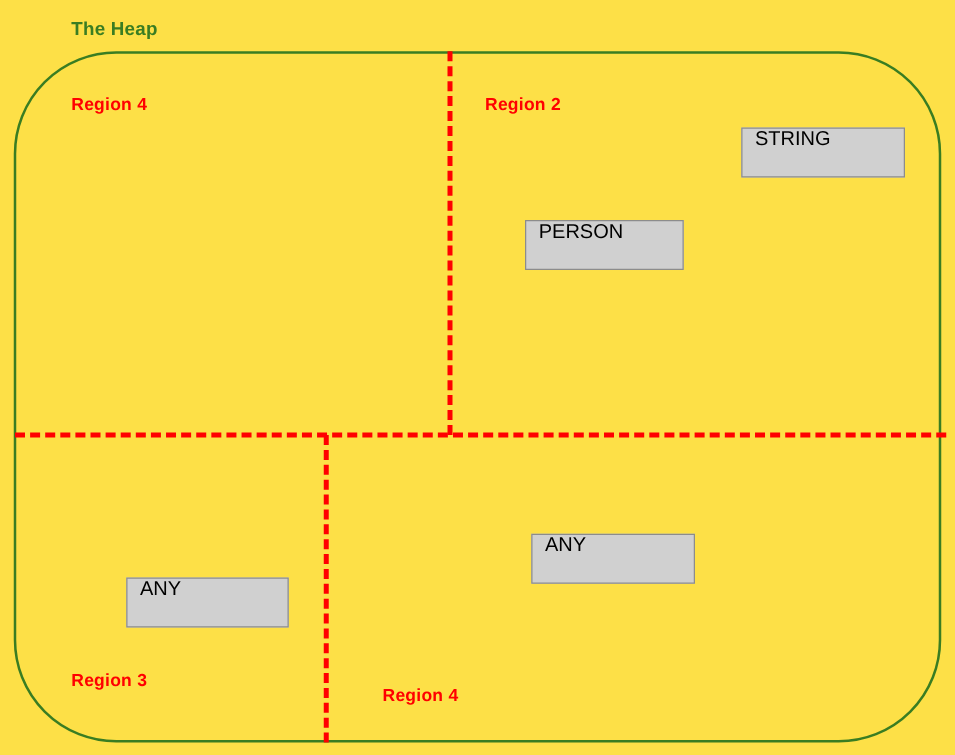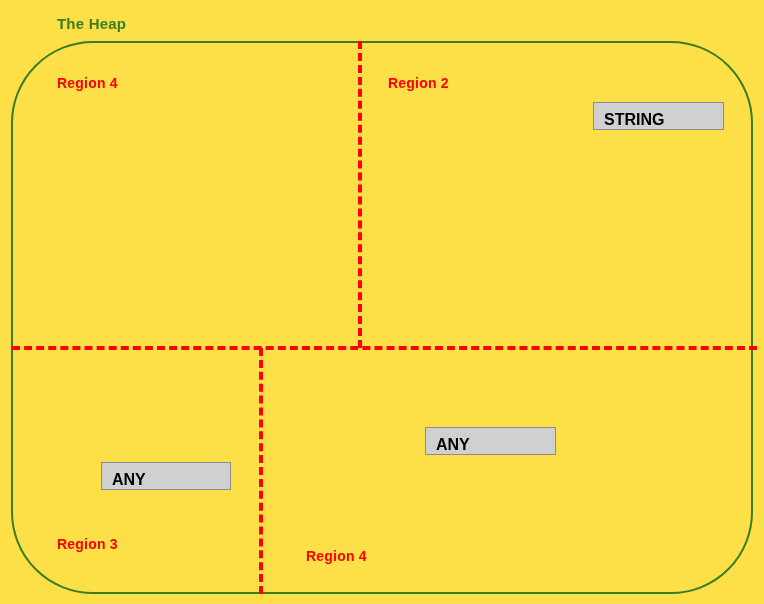--- a/index.html
+++ b/index.html
@@ -90,23 +90,22 @@
   #region-label-3 { left: 57px; top: 536px; }
   #region-label-4 { left: 306px; top: 536px; margin-top: 12px; }
 
   
   .object-box {
     position: absolute;
     box-sizing: border-box;
     background: #d0d0d0;
     border: 1px solid #8c8c8c;
     display: flex;
-    align-items: flex-end;
-    height: 28px;
-    font-weight: bold;
+    align-items: flex-start;
+    height: 40px;
   }
   .object-box .object-label {
     font-size: 16px;
     color: #000000;
     padding-left: 10px;
     white-space: nowrap;
     font-family: "Liberation Sans", sans-serif;
   }
 
   #object-application { left: 131px; top: 122px; width: 161px; }
@@ -131,20 +130,23 @@
   <div class="region-label" id="region-label-1">Region 4</div>
   <div class="region-label" id="region-label-2">Region 2</div>
   <div class="region-label" id="region-label-3">Region 3</div>
   <div class="region-label" id="region-label-4">Region 4</div>
 
 
   <div class="object-box" id="object-string">
     <span class="object-label">STRING</span>
   </div>
 
+  <div class="object-box" id="object-person">
+    <span class="object-label">PERSON</span>
+  </div>
 
   <div class="object-box" id="object-any-region3">
     <span class="object-label">ANY</span>
   </div>
 
   <div class="object-box" id="object-any-region4">
     <span class="object-label">ANY</span>
   </div>
 
 </div>

